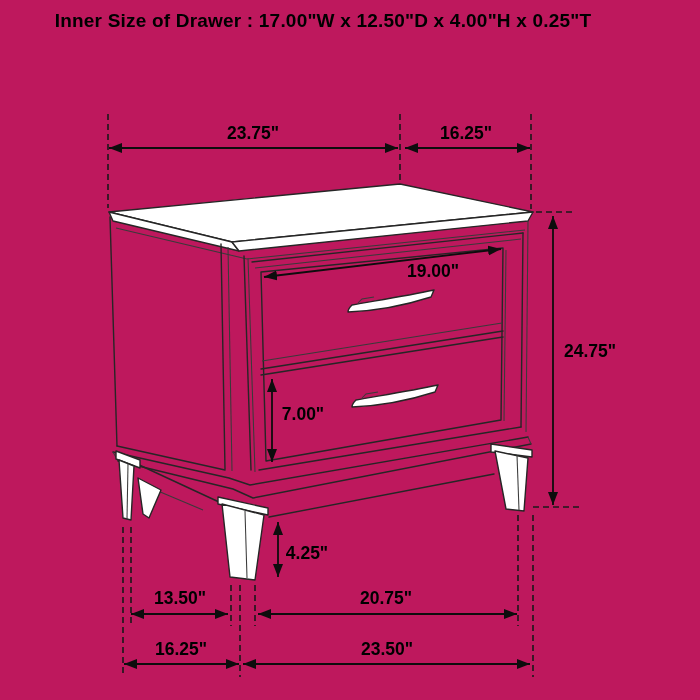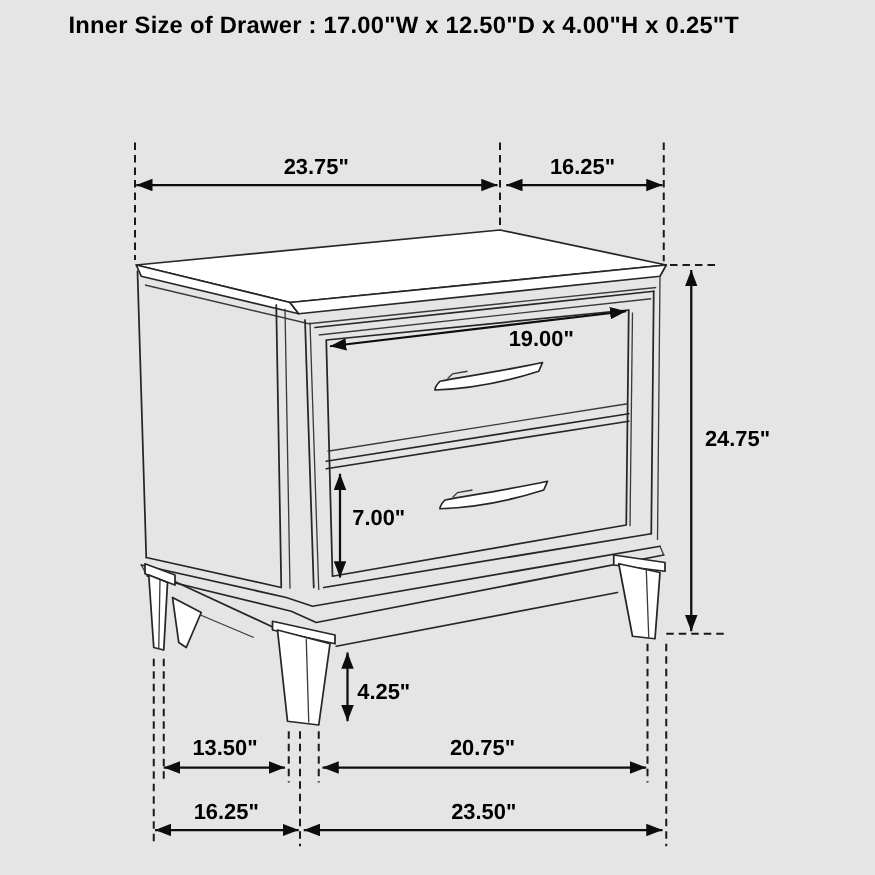--- a/index.html
+++ b/index.html
@@ -1,16 +1,16 @@
 <!DOCTYPE html>
 <html><head>
 <meta charset="utf-8">
 <style>
   html,body{margin:0;padding:0;background:#fff;}
-  #canvas{position:relative;width:700px;height:700px;background:#e5e5e5;overflow:hidden;
+  #canvas{position:relative;width:700px;height:700px;background:#be185d;overflow:hidden;
           font-family:"Liberation Sans",sans-serif;}
   #title{position:absolute;top:10px;left:0;width:646px;text-align:center;
          font-size:19px;font-weight:bold;color:#000;letter-spacing:0.2px;}
   svg{position:absolute;top:0;left:0;}
   .furn{stroke:#262626;stroke-width:1.4;fill:none;stroke-linejoin:round;stroke-linecap:round;}
   .furnf{stroke:#262626;stroke-width:1.4;fill:#ffffff;stroke-linejoin:round;}
   .thin{stroke:#3a3a3a;stroke-width:1.05;fill:none;}
   .dim{stroke:#0d0d0d;stroke-width:1.8;fill:none;}
   .ext{stroke:#1a1a1a;stroke-width:1.6;fill:none;stroke-dasharray:6 4;}
   .lbl{font-family:"Liberation Sans",sans-serif;font-size:17.5px;font-weight:bold;fill:#000;text-anchor:middle;}

